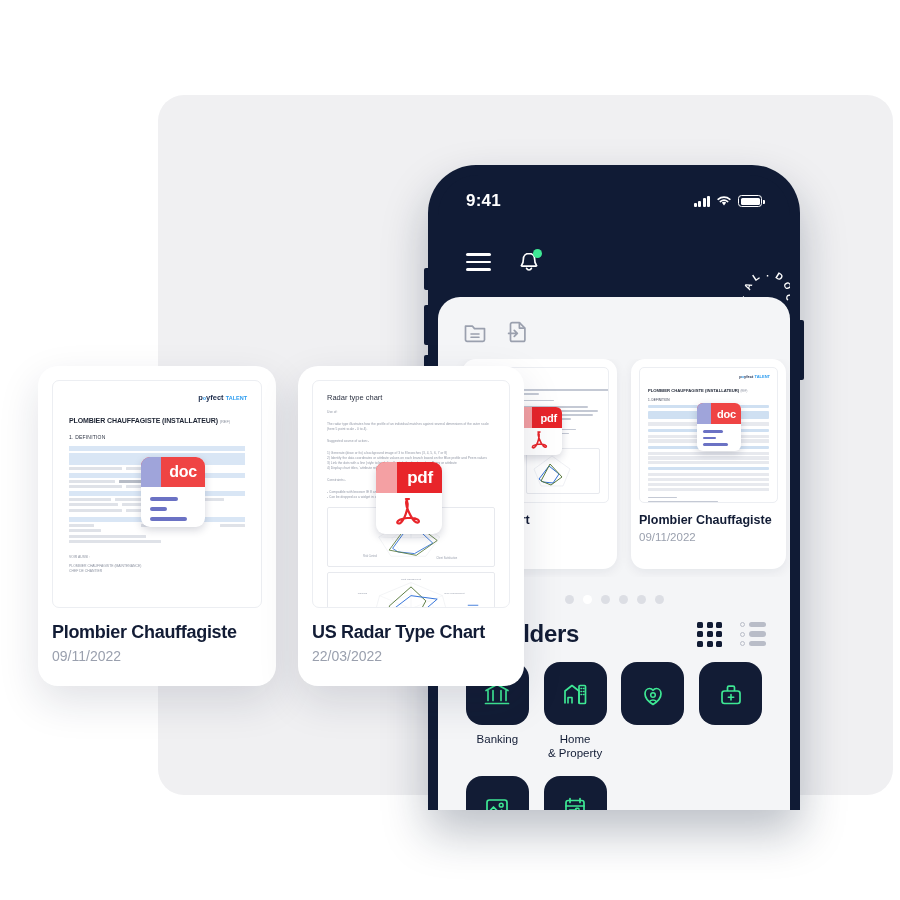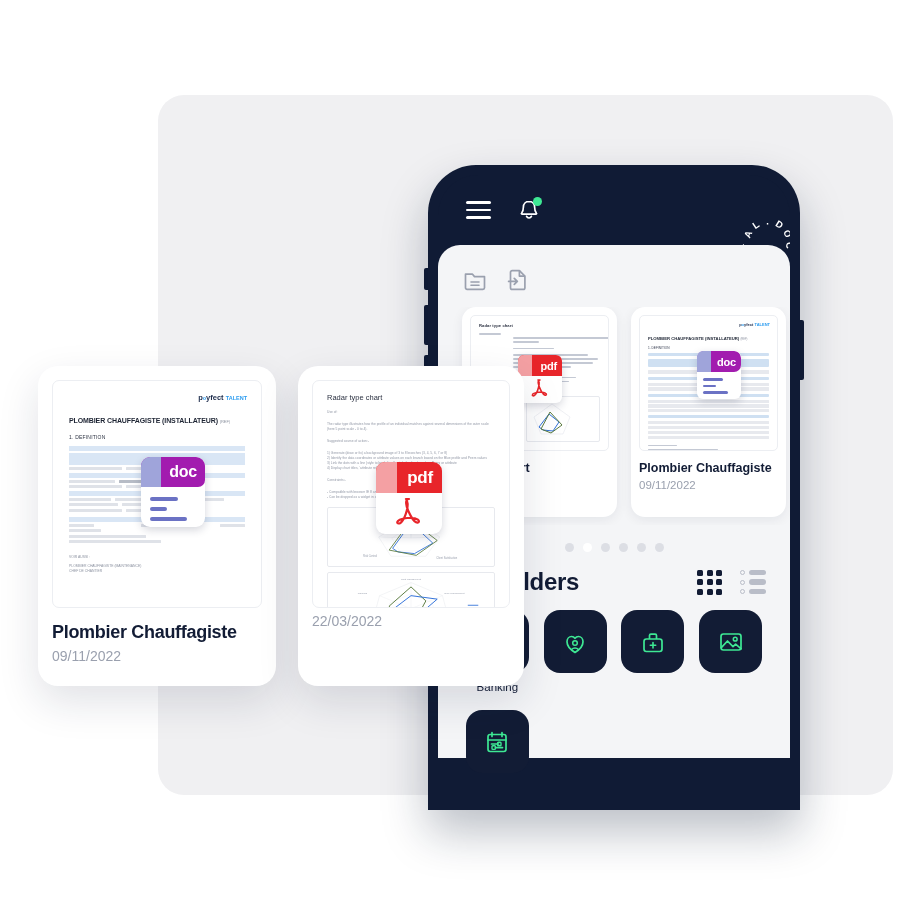--- a/index.html
+++ b/index.html
@@ -194,21 +194,21 @@
     overflow: hidden;
   }
   .badge-file .cap {
     height: 21px; width: 100%;
     display: flex; align-items: center; justify-content: flex-end;
     padding-right: 5px;
     font-size: 11px; font-weight: bold; color: #fff;
     letter-spacing: -.2px;
   }
   .badge-pdf .cap { background: #e8252a; }
-  .badge-doc .cap { background: #a21caf; border-radius: 7px; }
+  .badge-doc .cap { background: #ef4444; }
   .badge-file .fold {
     position: absolute; left: 0; top: 0;
     width: 14px; height: 21px;
   }
   .badge-pdf .fold { background: #f4a0a3; }
   .badge-doc .fold { background: #9fa4da; }
   .doc-lines { padding: 6px 6px 0 6px; }
   .doc-lines i { display: block; height: 2.6px; background: #6b72c4; border-radius: 2px; margin-bottom: 4px; }
 
   
@@ -317,20 +317,39 @@
 <div id="backdrop-panel"></div>
 
 <div class="side-btn" id="btn-silent"></div>
 <div class="side-btn" id="btn-volup"></div>
 <div class="side-btn" id="btn-voldn"></div>
 <div class="side-btn" id="btn-power"></div>
 
 <div id="phone">
   <div id="phone-screen">
 
+    <div id="status-bar">
+      <div id="status-time">9:41</div>
+      <div id="status-icons">
+        <div class="sig-bars">
+            <i></i>
+            <i></i>
+            <i></i>
+            <i></i>
+          </div>
+        <svg width="16" height="12" viewBox="0 0 16 12">
+          <path d="M8 10.4 L10.2 7.6 A3.4 3.4 0 0 0 5.8 7.6 Z" fill="#fff"></path>
+          <path d="M2.1 4.3 A9 9 0 0 1 13.9 4.3" stroke="#fff" stroke-width="1.6" fill="none" stroke-linecap="round"></path>
+          <path d="M4.3 6.6 A5.8 5.8 0 0 1 11.7 6.6" stroke="#fff" stroke-width="1.6" fill="none" stroke-linecap="round"></path>
+        </svg>
+        <div class="battery">
+            <span></span>
+          </div>
+      </div>
+    </div>
 
     <div id="app-bar">
       <div id="hamburger-btn">
         <span></span>
           <span></span>
           <span></span>
       </div>
       <div id="bell-btn">
         <svg width="24" height="26" viewBox="0 0 24 26">
           <path d="M12 4.4c-3.3 0-5.6 2.5-5.6 5.6 0 4.3-1.3 5.6-1.9 6.3-.3.3-.1.8.3.8h14.4c.4 0 .6-.5.3-.8-.6-.7-1.9-2-1.9-6.3 0-3.1-2.3-5.6-5.6-5.6z" fill="none" stroke="#fff" stroke-width="1.7" stroke-linejoin="round"></path>
@@ -495,20 +514,34 @@
         <div class="folder-item">
           <div class="folder-tile">
             <svg width="30" height="30" viewBox="0 0 30 30">
               <path d="M4 11.5 15 5.5l11 6M6 11.5v10M11 11.5v10M19 11.5v10M24 11.5v10M3.5 24.5h23" stroke="#3ee894" stroke-width="1.7" fill="none" stroke-linecap="round"></path>
             </svg>
           </div>
           <div class="folder-label">Banking</div>
         </div>
 
 
+        <div class="folder-item">
+          <div class="folder-tile">
+            <svg width="30" height="30" viewBox="0 0 30 30">
+              <path d="M5 24.5V12l7-5.5 7 5.5v12.5" stroke="#3ee894" stroke-width="1.7" fill="none" stroke-linejoin="round"></path>
+              <path d="M12 24.5v-6h-4v6" stroke="#3ee894" stroke-width="1.6" fill="none" stroke-linejoin="round"></path>
+              <rect x="19" y="6.5" width="6.5" height="18" rx="1" stroke="#3ee894" stroke-width="1.7" fill="none"></rect>
+              <path d="M21 9.5h.6M23.4 9.5h.6M21 12.5h.6M23.4 12.5h.6M21 15.5h.6M23.4 15.5h.6" stroke="#3ee894" stroke-width="1.4" stroke-linecap="round"></path>
+            </svg>
+          </div>
+          <div class="folder-label">
+            <div>Home</div>
+            <div>&amp; Property</div>
+          </div>
+        </div>
 
 
         <div class="folder-item">
           <div class="folder-tile">
             <svg width="30" height="30" viewBox="0 0 30 30">
               <path d="M15 25.5c5-3 8-6.4 8-10.7 0-3.1-2.1-5.3-4.6-5.3-1.5 0-2.7.8-3.4 1.9-.7-1.1-1.9-1.9-3.4-1.9C9.1 9.5 7 11.7 7 14.8c0 4.3 3 7.7 8 10.7z" stroke="#3ee894" stroke-width="1.7" fill="none" stroke-linejoin="round"></path>
               <circle cx="15" cy="16" r="2.3" stroke="#3ee894" stroke-width="1.5" fill="none"></circle>
               <path d="M11.6 22.4a4.6 4.6 0 0 1 6.8 0" stroke="#3ee894" stroke-width="1.5" fill="none" stroke-linecap="round"></path>
             </svg>
           </div>
@@ -681,20 +714,21 @@
           <text x="104" y="68" font-size="2.8" fill="#9aa0ae" font-family="Liberation Sans">Resource Mgt</text>
           <text x="58" y="68" font-size="2.8" fill="#9aa0ae" font-family="Liberation Sans">Client Satisfaction</text>
           <text x="24" y="48" font-size="2.8" fill="#9aa0ae" font-family="Liberation Sans">Risk Management</text>
           <text x="34" y="20" font-size="2.8" fill="#9aa0ae" font-family="Liberation Sans">Planning</text>
           <line x1="160" y1="33" x2="172" y2="33" stroke="#2e6fd8" stroke-width="1"></line>
           <line x1="160" y1="37" x2="172" y2="37" stroke="#5a7b3e" stroke-width="1"></line>
         </svg>
       </div>
     </div>
   </div>
+  <div class="preview-title">US Radar Type Chart</div>
   <div class="preview-date">22/03/2022</div>
   <div class="badge-file badge-pdf" style="left:78px;top:96px;width:66px;height:72px;border-radius:9px">
     <div class="fold" style="width:21px;height:31px"></div>
     <div class="cap" style="height:31px;font-size:17px;padding-right:9px">pdf</div>
     <svg width="66" height="41" viewBox="0 0 66 41">
       <path d="M33 6c-2.2 0-3.1 2-2.8 4.5.3 2.8 2.3 8.4 4.4 12.1 2 3.7 5.1 7.3 7.1 7 1.6-.2 1.6-2 .2-3-1.7-1.2-5.9-2-10.7-1.6-4.7.5-9.6 2.2-9.9 4-.3 1.6 1.7 2 3.3.8 2.3-1.9 5-7.6 6.2-12.3 1.1-4 1.4-9.8-.8-11.5z" fill="none" stroke="#e8252a" stroke-width="2.2" stroke-linejoin="round"></path>
     </svg>
   </div>
 </div>
 

